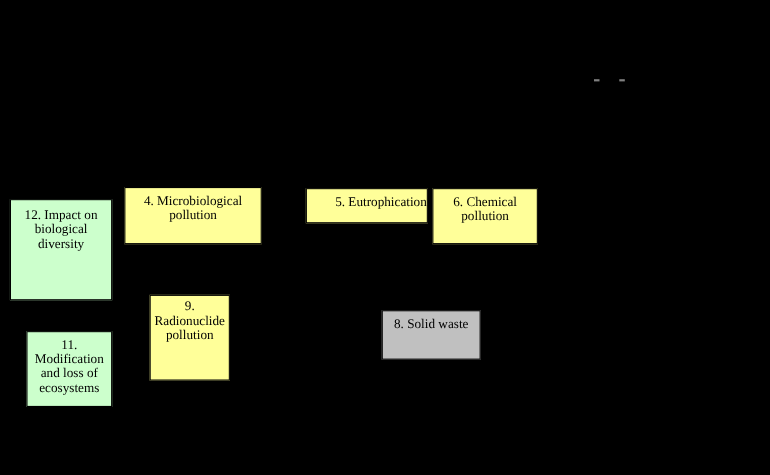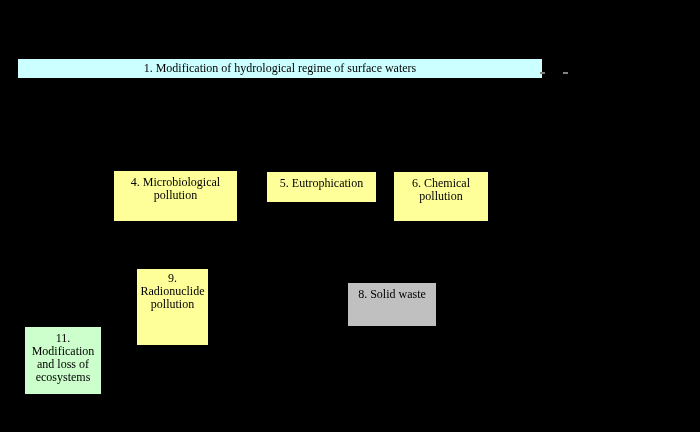--- a/index.html
+++ b/index.html
@@ -33,44 +33,43 @@
   }
   .cyan   { background: var(--cyan); }
   .yellow { background: var(--yellow); margin-top: 20px; }
   .green  { background: var(--green); }
   .gray   { background: var(--gray); }
 
   .b1  { left: 17px;  top: 58px;  width: 526px; height: 21px; padding-top: 3px; }
   .b2  { left: 567px; top: 53px;  width: 125px; height: 39px; padding-top: 6px; }
   .b3  { left: 78px;  top: 101px; width: 611px; height: 26px; padding-top: 4px; }
   .b4  { left: 113px; top: 150px; width: 125px; height: 52px; padding-top: 5px; }
-  .b5  { left: 266px; top: 151px; width: 111px; height: 32px; padding-top: 5px; }
+  .b5  { left: 278px; top: 151px; width: 111px; height: 32px; padding-top: 5px; text-align: right; }
   .b6  { left: 393px; top: 151px; width: 96px;  height: 51px; padding-top: 5px; }
   .b7  { left: 519px; top: 151px; width: 152px; height: 33px; padding-top: 5px; }
   .b8  { left: 347px; top: 282px; width: 90px;  height: 45px; padding-top: 5px; }
   .b9  { left: 136px; top: 248px; width: 73px;  height: 78px; padding-top: 3px; }
   .b10 { left: 9px;   top: 407px; width: 679px; height: 21px; padding-top: 3px; }
-  .b11 { left: 24px;  top: 301px; width: 78px;  height: 69px; padding-top: 5px; margin-top: 25px; }
+  .b11 { left: 24px;  top: 301px; width: 78px;  height: 69px; padding-top: 5px; }
   .b12 { left: 9px;   top: 181px; width: 93px;  height: 92px; padding-top: 7px; }
 
   .dash {
     position: absolute;
     height: 2px;
     width: 5px;
     background: var(--connector);
   }
   .d1 { left: 540px; top: 72px; }
   .d2 { left: 563px; top: 72px; }
 </style>
 </head>
 <body>
 
 <div class="canvas">
 
-  <div class="box cyan b1">1. Modification of hydrological regime of surface waters</div>
 
 
 
   <div class="box yellow b4">4. Microbiological
 pollution</div>
 
   <div class="box yellow b5">5. Eutrophication</div>
 
   <div class="box yellow b6">6. Chemical
 pollution</div>
@@ -81,17 +80,20 @@
   <div class="box yellow b9">9.
 Radionuclide
 pollution</div>
 
 
   <div class="box green b11">11.
 Modification
 and loss of
 ecosystems</div>
 
+  <div class="box green b12">12. Impact on
+biological
+diversity</div>
 
   <div class="dash d1"></div>
   <div class="dash d2"></div>
 
 </div>
 
 </body></html>

